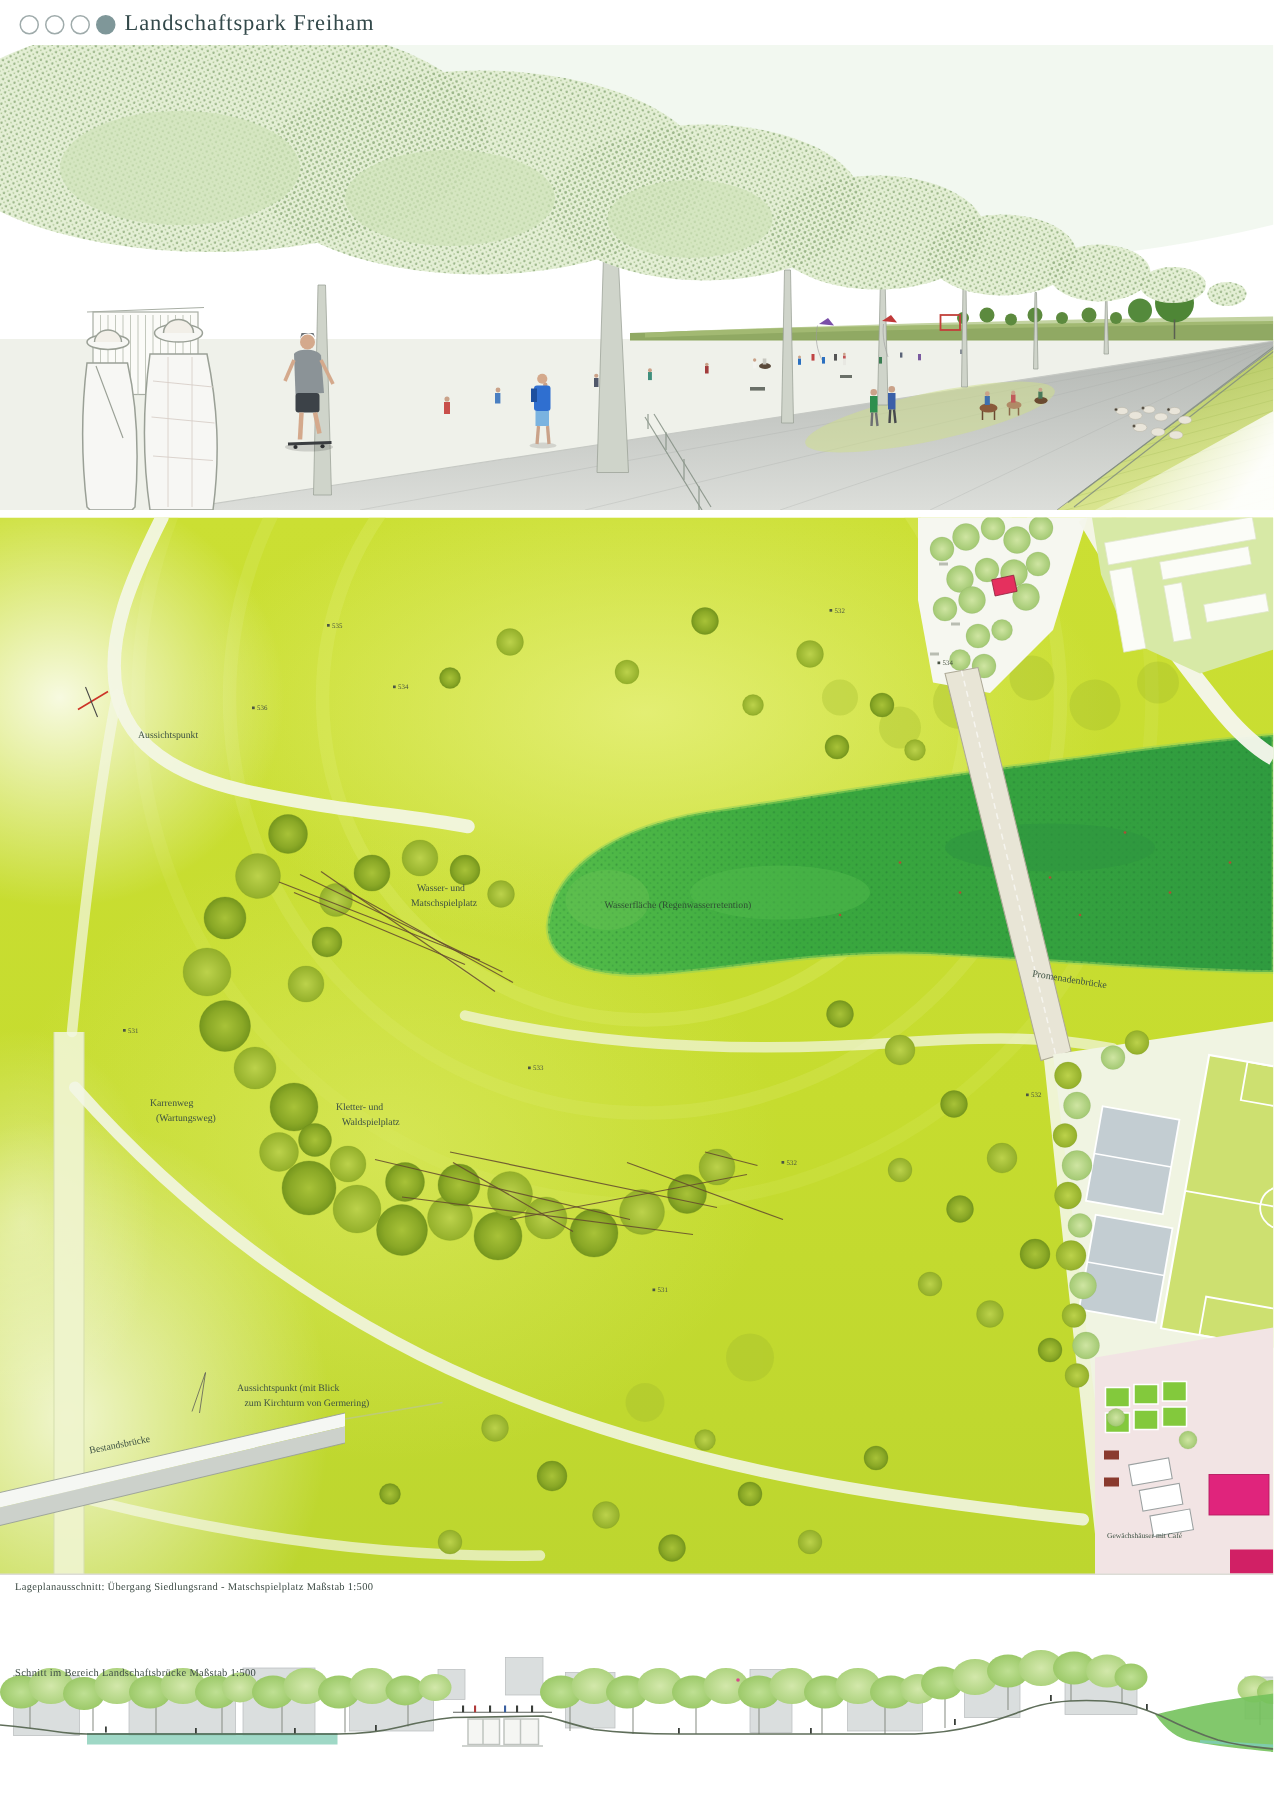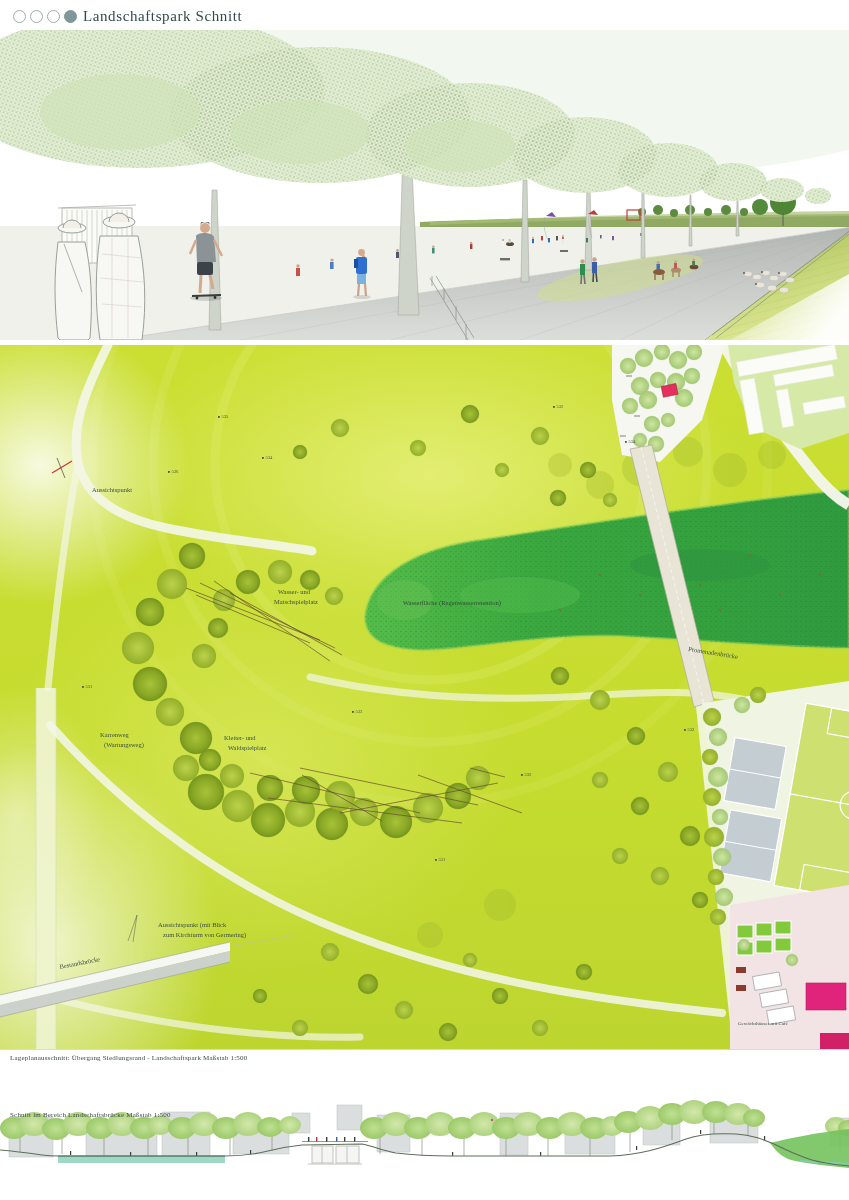--- a/index.html
+++ b/index.html
@@ -37,21 +37,21 @@
 
 <div class="poster">
 
   <div class="hdr">
     <div class="dots">
       <span class="dot"></span>
       <span class="dot"></span>
       <span class="dot"></span>
       <span class="dot filled"></span>
     </div>
-    <div class="title">Landschaftspark Schnitt</div>
+    <div class="title">Landschaftspark Freiham</div>
     <div class="entry">601590</div>
   </div>
 
   <svg style="top:30px" width="849" height="310" viewBox="0 0 849 310">
     <defs>
       <pattern id="stip" width="4" height="4" patternUnits="userSpaceOnUse" patternTransform="rotate(18)">
         <circle cx="1" cy="1" r=".8" fill="#8fac7c"></circle>
           <circle cx="3" cy="3" r=".6" fill="#a7c18f"></circle>
       </pattern>
       <pattern id="grassLn" width="7" height="7" patternUnits="userSpaceOnUse" patternTransform="rotate(75)">
@@ -656,21 +656,21 @@
           <text class="spot" x="3.4" y="2.4">532</text>
         </g>
       <g transform="translate(435,514)">
           <rect width="1.8" height="1.8" fill="#4a5544"></rect>
           <text class="spot" x="3.4" y="2.4">531</text>
         </g>
     </g>
   </svg>
 
   <div class="rule" style="top:1049px"></div>
-  <div class="cap" style="top:1054px">Lageplanausschnitt: Übergang Siedlungsrand - Landschaftspark Maßstab 1:500</div>
+  <div class="cap" style="top:1054px">Lageplanausschnitt: Übergang Siedlungsrand - Matschspielplatz Maßstab 1:500</div>
 
   <svg style="top:1076px" width="849" height="100" viewBox="0 0 849 100">
     <defs>
       <radialGradient id="secTreeA">
           <stop offset="0" stop-color="#bfe093"></stop>
           <stop offset="1" stop-color="#9cc969"></stop>
         </radialGradient>
       <radialGradient id="secTreeB">
           <stop offset="0" stop-color="#d3e8ab"></stop>
           <stop offset="1" stop-color="#aed37f"></stop>

